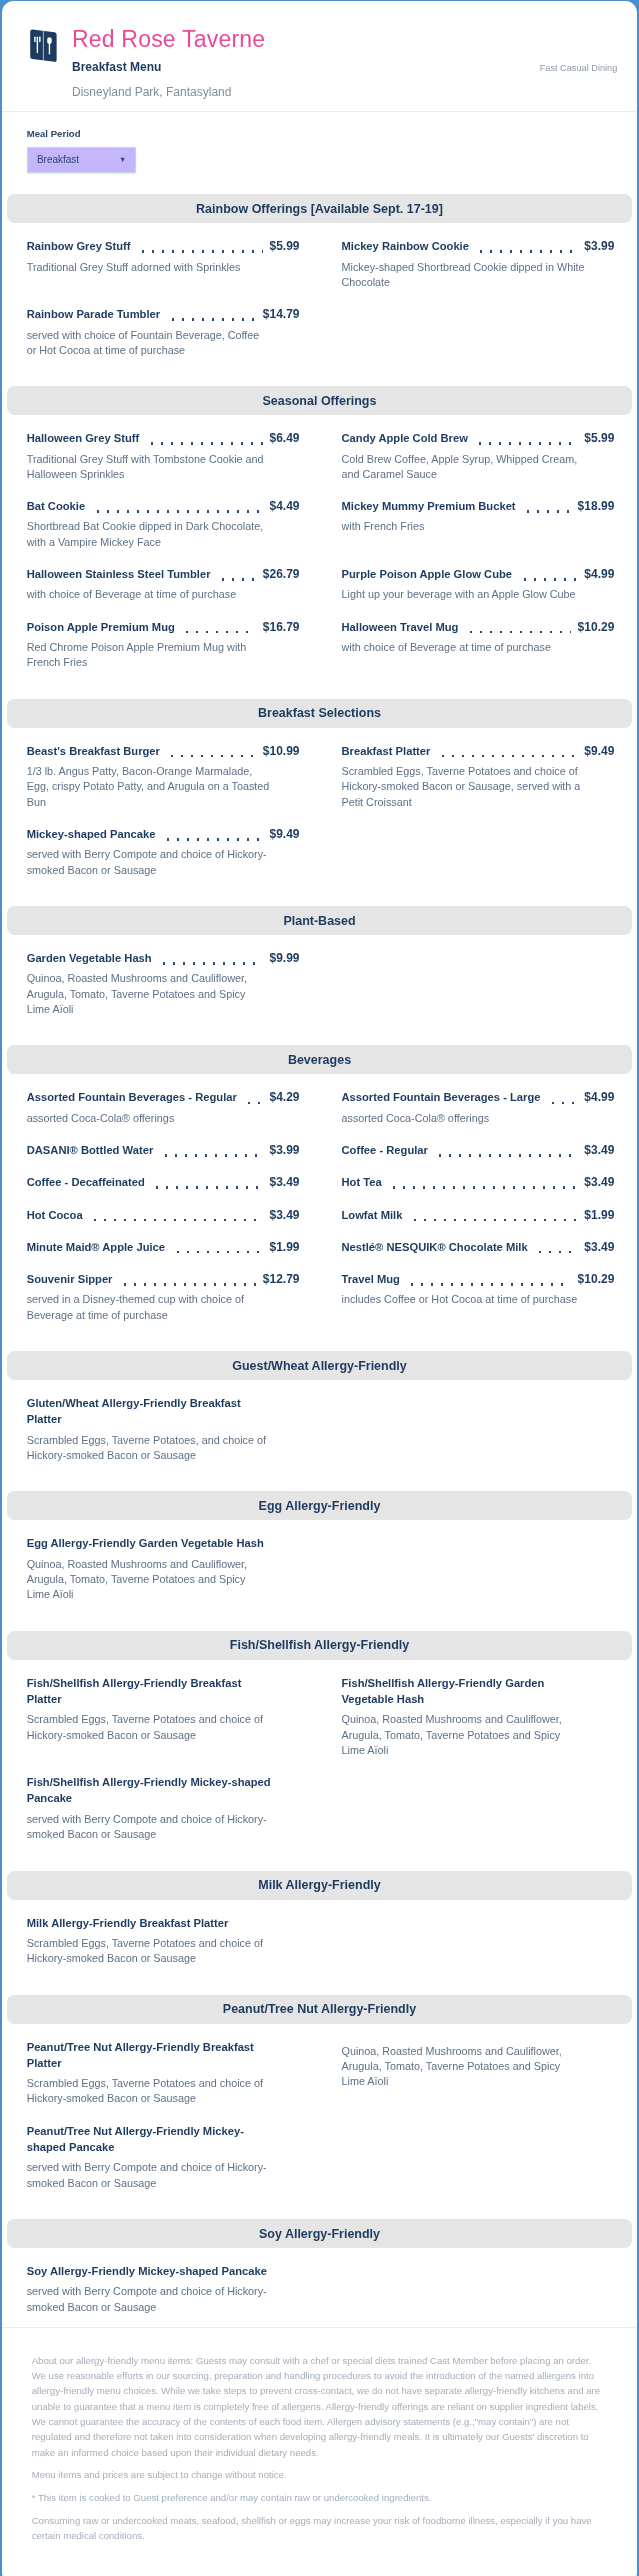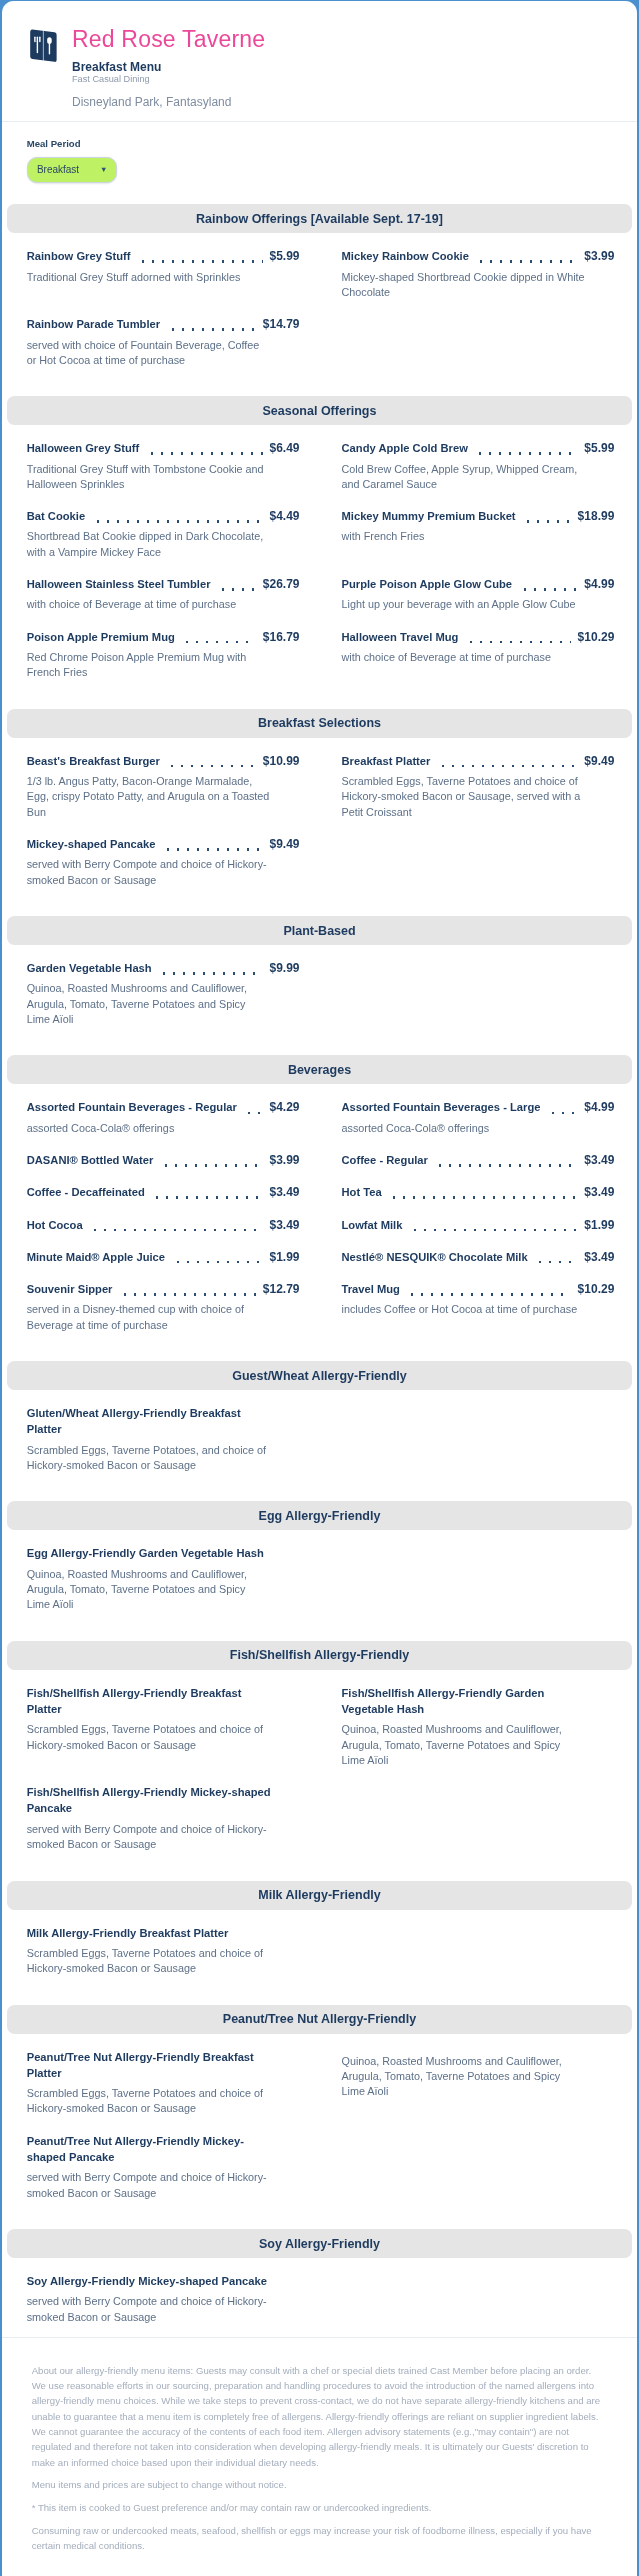--- a/index.html
+++ b/index.html
@@ -17,34 +17,34 @@
     display: flex;
     flex-direction: column;
     overflow: hidden;
   }
   
   .header { padding: 25px 20px 11.6px 25px; }
   .brand-row { display: flex; align-items: flex-start; }
   .menu-icon { flex: 0 0 auto; margin-right: 13.3px; margin-top: 1.7px; }
   .brand-text { flex: 1 1 auto; }
   .title { font-size: 23px; font-weight: 500; letter-spacing: 0.2px; color: #ec4899; }
-  .sub-row { display: flex; align-items: baseline; justify-content: space-between; margin-top: 7.5px; flex-direction: column; }
+  .sub-row { display: flex; align-items: baseline; justify-content: space-between; margin-top: 7.5px; }
   .subtitle { font-size: 12px; font-weight: 700; color: #1d3a5f; }
   .dining-type { font-size: 9.2px; color: #8d99ab; }
   .location { font-size: 12px; color: #7f8da0; margin-top: 10.8px; }
   .top-divider { border-top: 0.8px solid #e8edf3; }
   
   .meal-period { padding: 16.6px 25px 5px 25px; }
   .meal-label { font-size: 9.6px; font-weight: 700; color: #2a4766; display: block; }
   .dropdown {
     margin-top: 7.5px;
-    width: 90px; height: 26px;
-    background: #bef264;
+    width: 109px; height: 26px;
+    background: #c4b5fd;
     border: 0.8px solid #ccd4de;
-    border-radius: 10px;
+    border-radius: 1px;
     box-shadow: 0 0.8px 1.7px rgba(29,58,95,.12);
     display: flex; align-items: center; justify-content: space-between;
     padding: 0 8.3px 0 9.2px;
     cursor: pointer;
   }
   .dropdown-value { font-size: 10px; color: #2a4766; }
   .caret { font-size: 7.5px; color: #2d507a; line-height: 1; }
   
   .sections { flex: 0 0 auto; }
   .menu-section { margin-top: 16.6px; }

